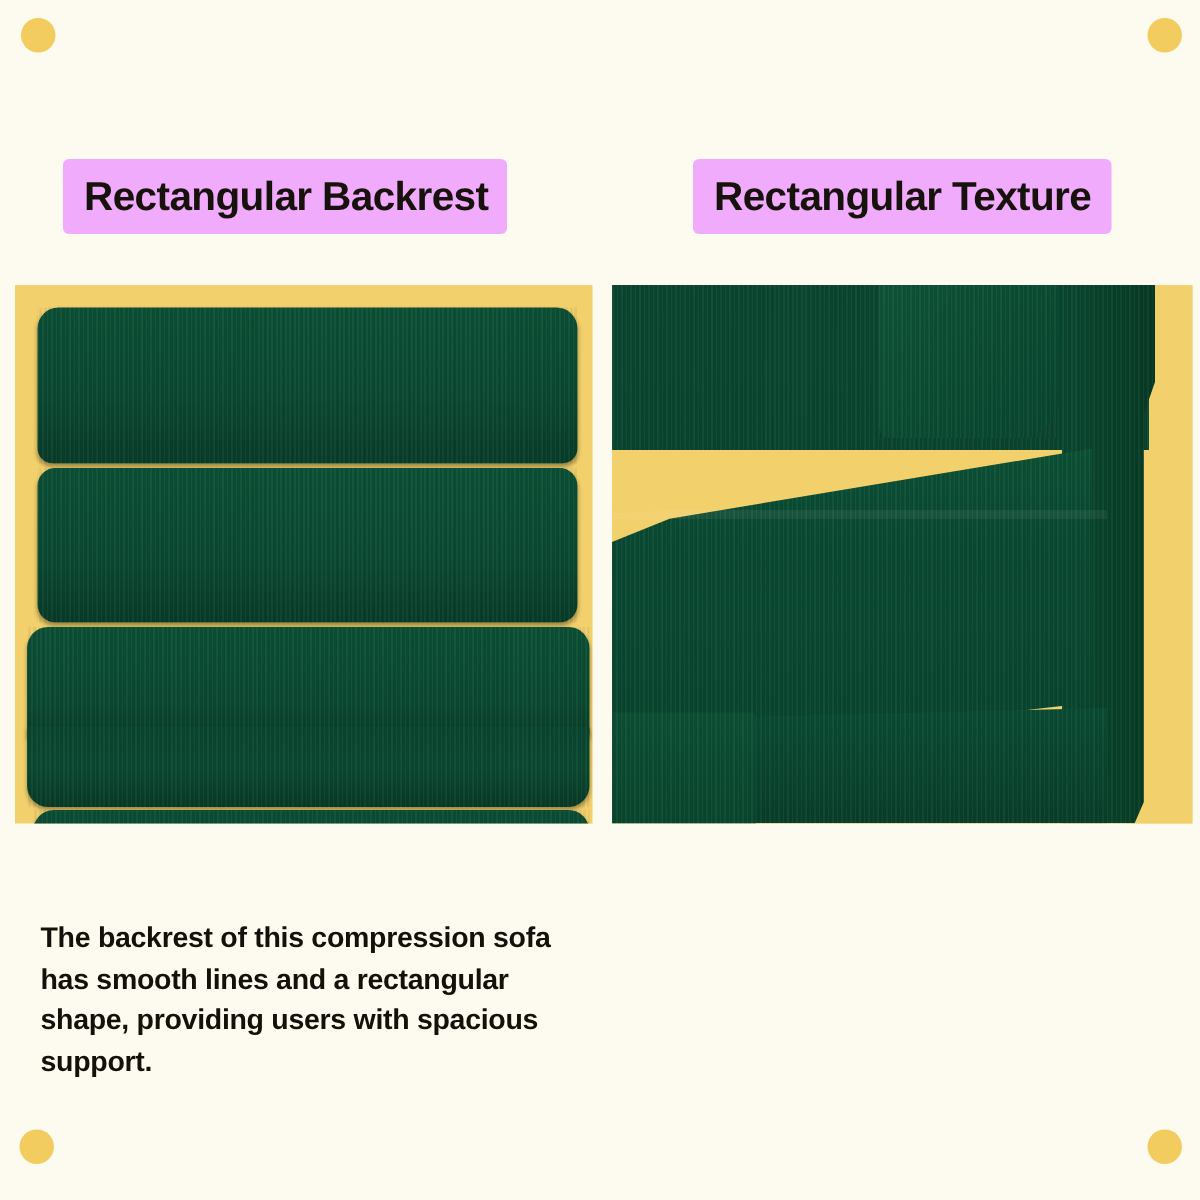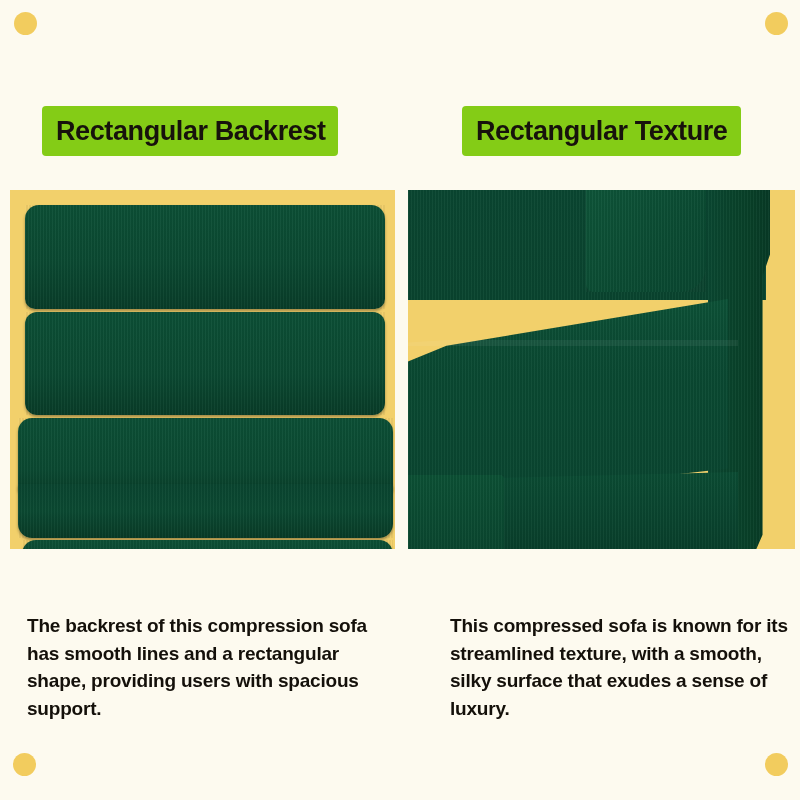--- a/index.html
+++ b/index.html
@@ -36,21 +36,21 @@
     height: 800px;
   }
   .column.left  { left: 0; }
   .column.right { left: 400px; }
 
   
   .heading-pill {
     position: absolute;
     top: 106px;
     height: 50px;
-    background: #84cc16;
+    background: #f0abfc;
     border-radius: 4px;
     display: flex;
     align-items: center;
     box-sizing: border-box;
   }
   .column.left .heading-pill  { left: 42px;  padding: 0 12px 0 14px; }
   .column.right .heading-pill { left: 62px;  padding: 0 14px 0 14px; }
 
   .heading-text {
     font-size: 27px;
@@ -222,14 +222,13 @@
     <div class="rp backrest ribbed"></div>
     <div class="rp pillow ribbed"></div>
     <div class="rp side-arm ribbed"></div>
     <div class="rp seat ribbed"></div>
     <div class="rp skirt ribbed"></div>
     <div class="rp base ribbed"></div>
     <div class="rp left-block ribbed"></div>
     <div class="rp arm-edge"></div>
   </div>
 
-  <p class="caption">This compressed sofa is known for its streamlined texture, with a smooth, silky surface that exudes a sense of luxury.</p>
 </div>
 
 </body></html>

